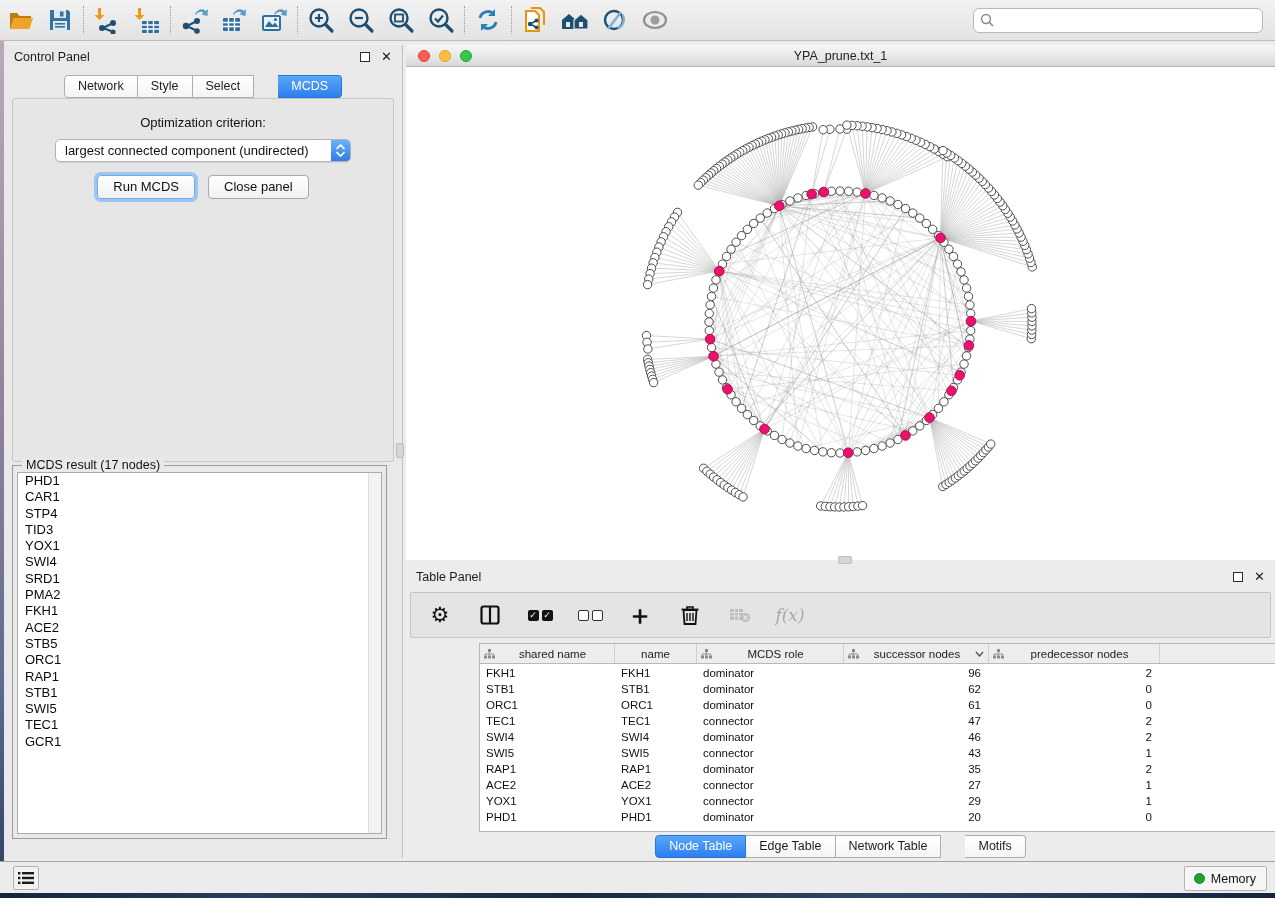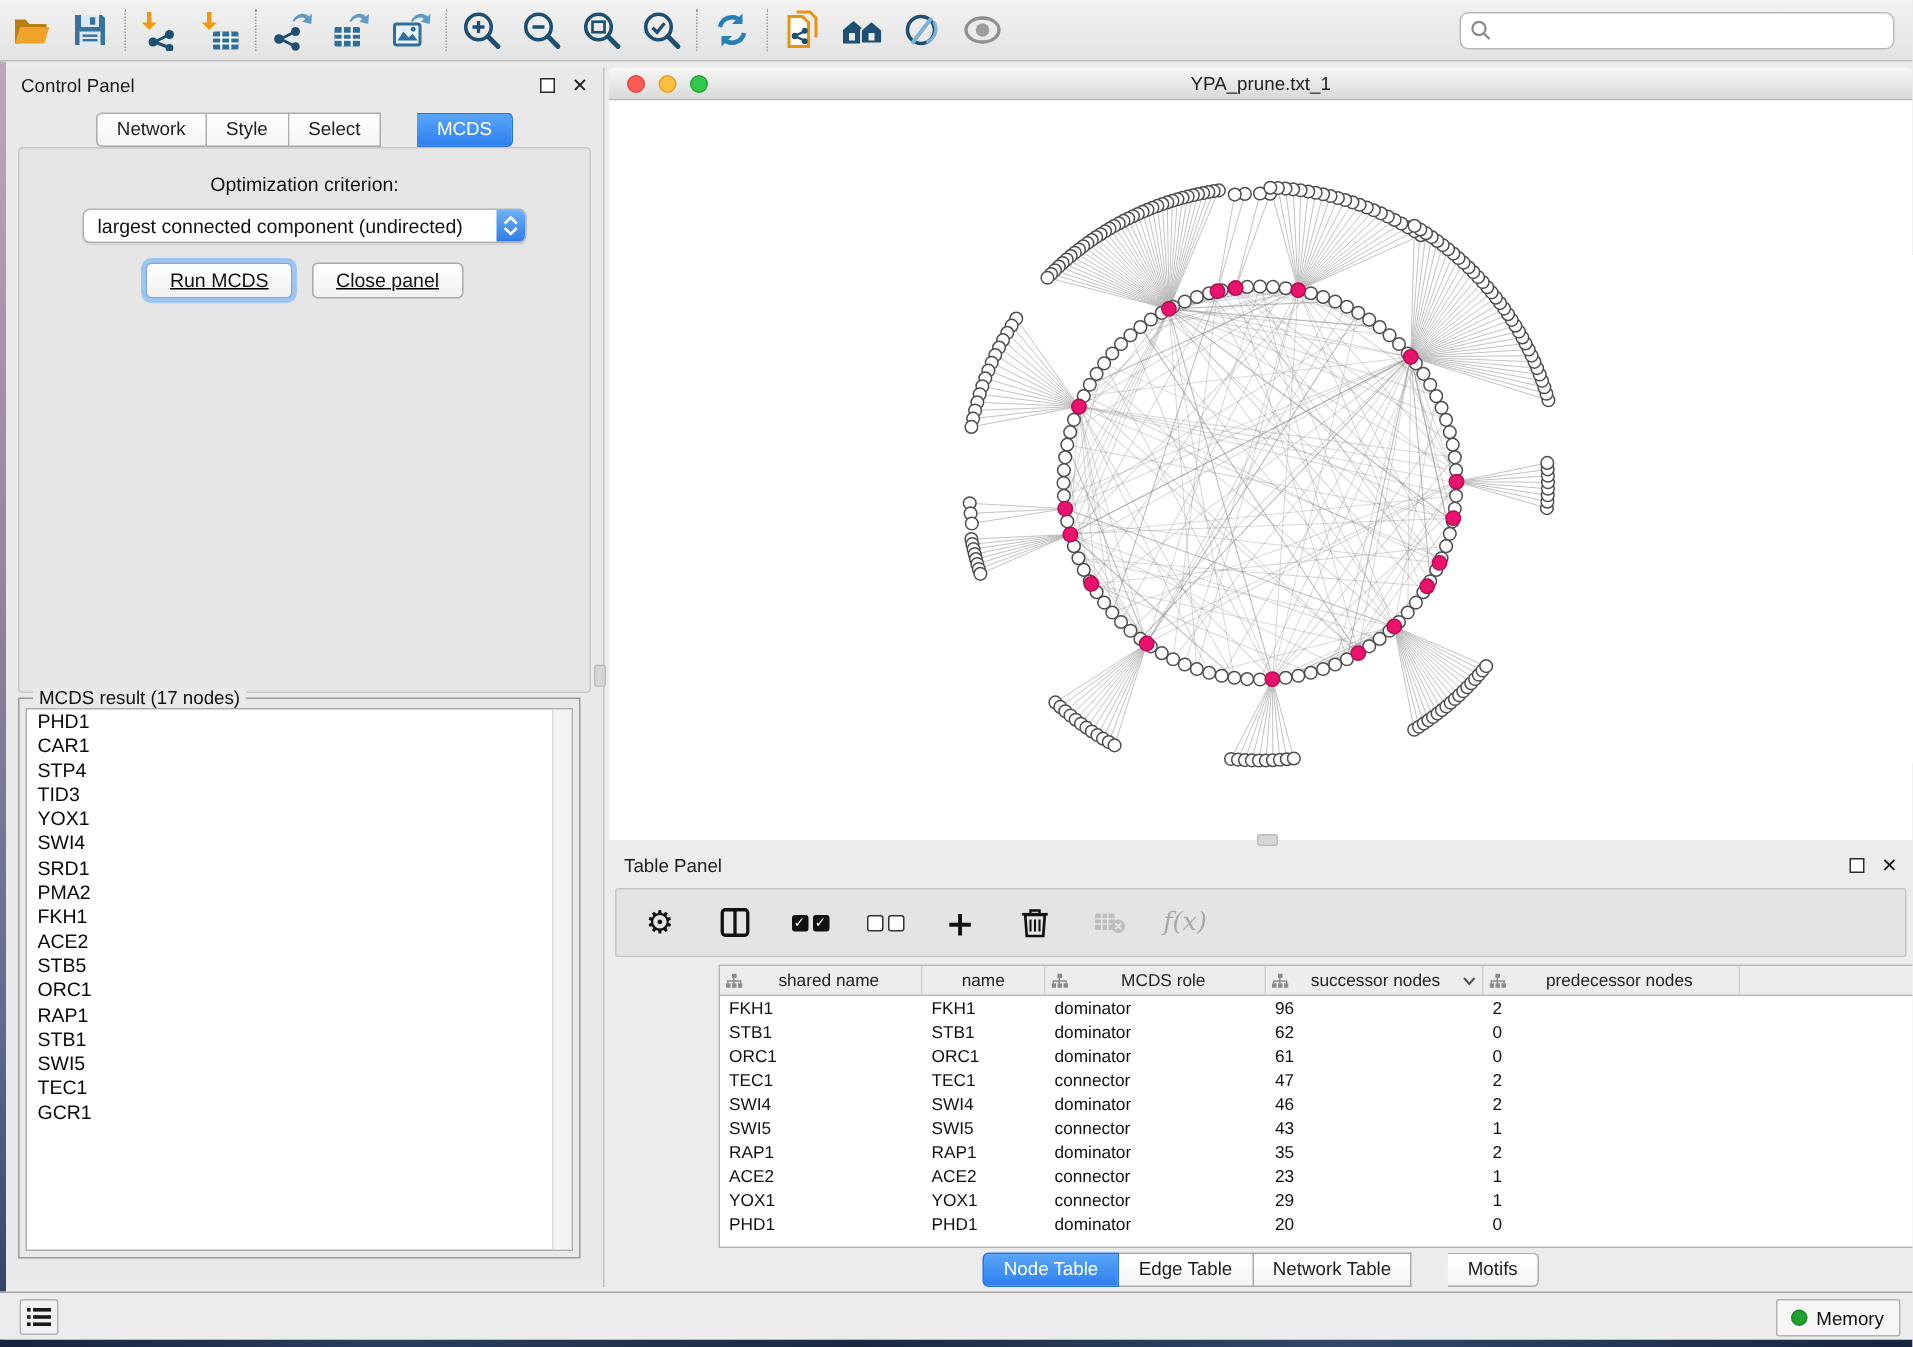--- a/index.html
+++ b/index.html
@@ -41,21 +41,21 @@
   .seg.sel { background:linear-gradient(#59a6f8,#2e7fef); border-color:#2a74d8; color:#fff; }
 
   .cp-box { position:absolute; left:8px; top:53px; width:382px; height:364px;
     background:#e6e6e6; border:1px solid #c7c7c7; border-radius:3px; text-align:center; }
   .opt-label { margin-top:16px; font-size:13px; color:#111; }
   .mac-select { margin:9px auto 0; width:296px; height:23px; background:#fff; border:1px solid #b3b3b3;
     border-radius:5px; display:flex; align-items:center; position:relative; box-shadow:0 1px 1px rgba(0,0,0,.08); }
   .mac-select .val { font-size:13px; color:#111; padding-left:9px; flex:1; text-align:left; white-space:nowrap; }
   .mac-select .cap { width:19px; height:21px; margin:0; border-radius:0 4px 4px 0;
     background:linear-gradient(#6eb1f9,#2f7de4); display:flex; flex-direction:column; align-items:center; justify-content:center; gap:1px; }
-  .btn-row { margin-top:13px; display:flex; justify-content:center; gap:13px;text-decoration:underline; }
+  .btn-row { margin-top:13px; display:flex; justify-content:center; gap:13px; }
   .mac-btn { font-size:13px; color:#111; background:linear-gradient(#ffffff,#f1f1f1);
     border:1px solid #a9a9a9; border-radius:4px; padding:3px 15px 4px; }
   .mac-btn.focus { box-shadow:0 0 0 3px rgba(105,175,255,.6); border-color:#7fa9db; }
 
   .mcds-group { position:absolute; left:8px; top:420px; width:375px; height:374px; border:1px solid #9a9a9a; }
   .mcds-group-title { position:absolute; left:9px; top:-8px; background:#e9e9e9; padding:0 4px; font-size:12.5px; color:#111; }
   .mcds-list { position:absolute; left:4px; top:6px; right:4px; bottom:4px; background:#fff; border:1px solid #ababab; overflow:hidden; }
   .mcds-scroll { position:absolute; top:0; right:0; width:13px; height:100%; background:#f3f3f3; border-left:1px solid #dedede; }
   .mcds-item { font-size:13px; color:#0a0a0a; line-height:16.3px; padding-left:7px; }
 
@@ -90,21 +90,21 @@
 
   .ntable { position:absolute; left:30px; top:78px; width:841px; height:189px; background:#fff;
     border:1px solid #b5b5b5;margin-left:43px; }
   .thead { display:grid; grid-template-columns:135px 82px 147px 145px 171px 1fr; height:20px;
     background:#ededed; border-bottom:1px solid #b9b9b9; }
   .th { display:flex; align-items:center; font-size:11.5px; color:#222; border-right:1px solid #cfcfcf; padding:0 4px; }
   .th .lbl { flex:1; text-align:center; }
   .tbody { position:absolute; top:21px; left:0; right:16px; bottom:0; overflow:hidden; }
   .trow { display:grid; grid-template-columns:135px 82px 147px 145px 171px 1fr; height:16px; align-items:center; }
   .td { font-size:11.5px; color:#111; padding:0 6px; white-space:nowrap; }
-  .td.num { text-align:left; padding-right:8px; }
+  .td.num { text-align:right; padding-right:8px; }
   .tscroll { position:absolute; top:21px; right:0; width:16px; bottom:0; background:#f1f1f1; border-left:1px solid #d4d4d4; }
   .tthumb { position:absolute; top:5px; left:2.5px; width:10px; height:82px; background:#c3c3c3; border-radius:6px; }
 
   .tp-tabs { position:absolute; left:0; right:0; top:270px; display:flex; justify-content:center; }
 
   
   .statusbar { position:absolute; left:0; top:861px; width:1275px; height:32px; background:#ececec; border-top:1px solid #a3a3a3; }
   .menu-btn { position:absolute; left:13px; top:4px; width:26px; height:24px; border:1px solid #b2b2b2;
     background:#f2f2f2; border-radius:2px; display:flex; align-items:center; justify-content:center; }
   .mem-btn { position:absolute; right:8px; top:4px; height:25px; border:1px solid #b2b2b2; background:#f6f6f6;
@@ -1145,21 +1145,21 @@
             <div class="td">RAP1</div>
             <div class="td">dominator</div>
             <div class="td num">35</div>
             <div class="td num">2</div>
             <div class="td"></div>
           </div>
           <div class="trow">
             <div class="td">ACE2</div>
             <div class="td">ACE2</div>
             <div class="td">connector</div>
-            <div class="td num">23</div>
+            <div class="td num">27</div>
             <div class="td num">1</div>
             <div class="td"></div>
           </div>
           <div class="trow">
             <div class="td">YOX1</div>
             <div class="td">YOX1</div>
             <div class="td">connector</div>
             <div class="td num">29</div>
             <div class="td num">1</div>
             <div class="td"></div>

